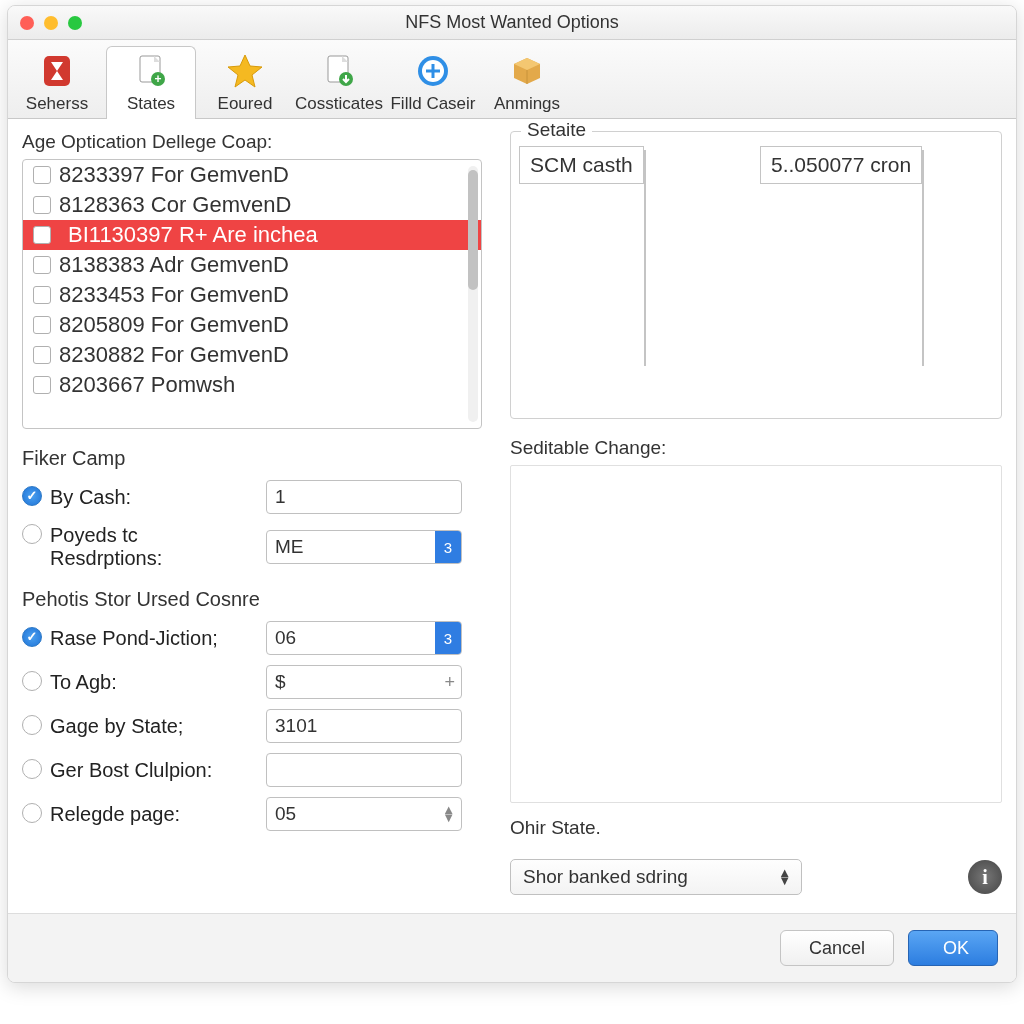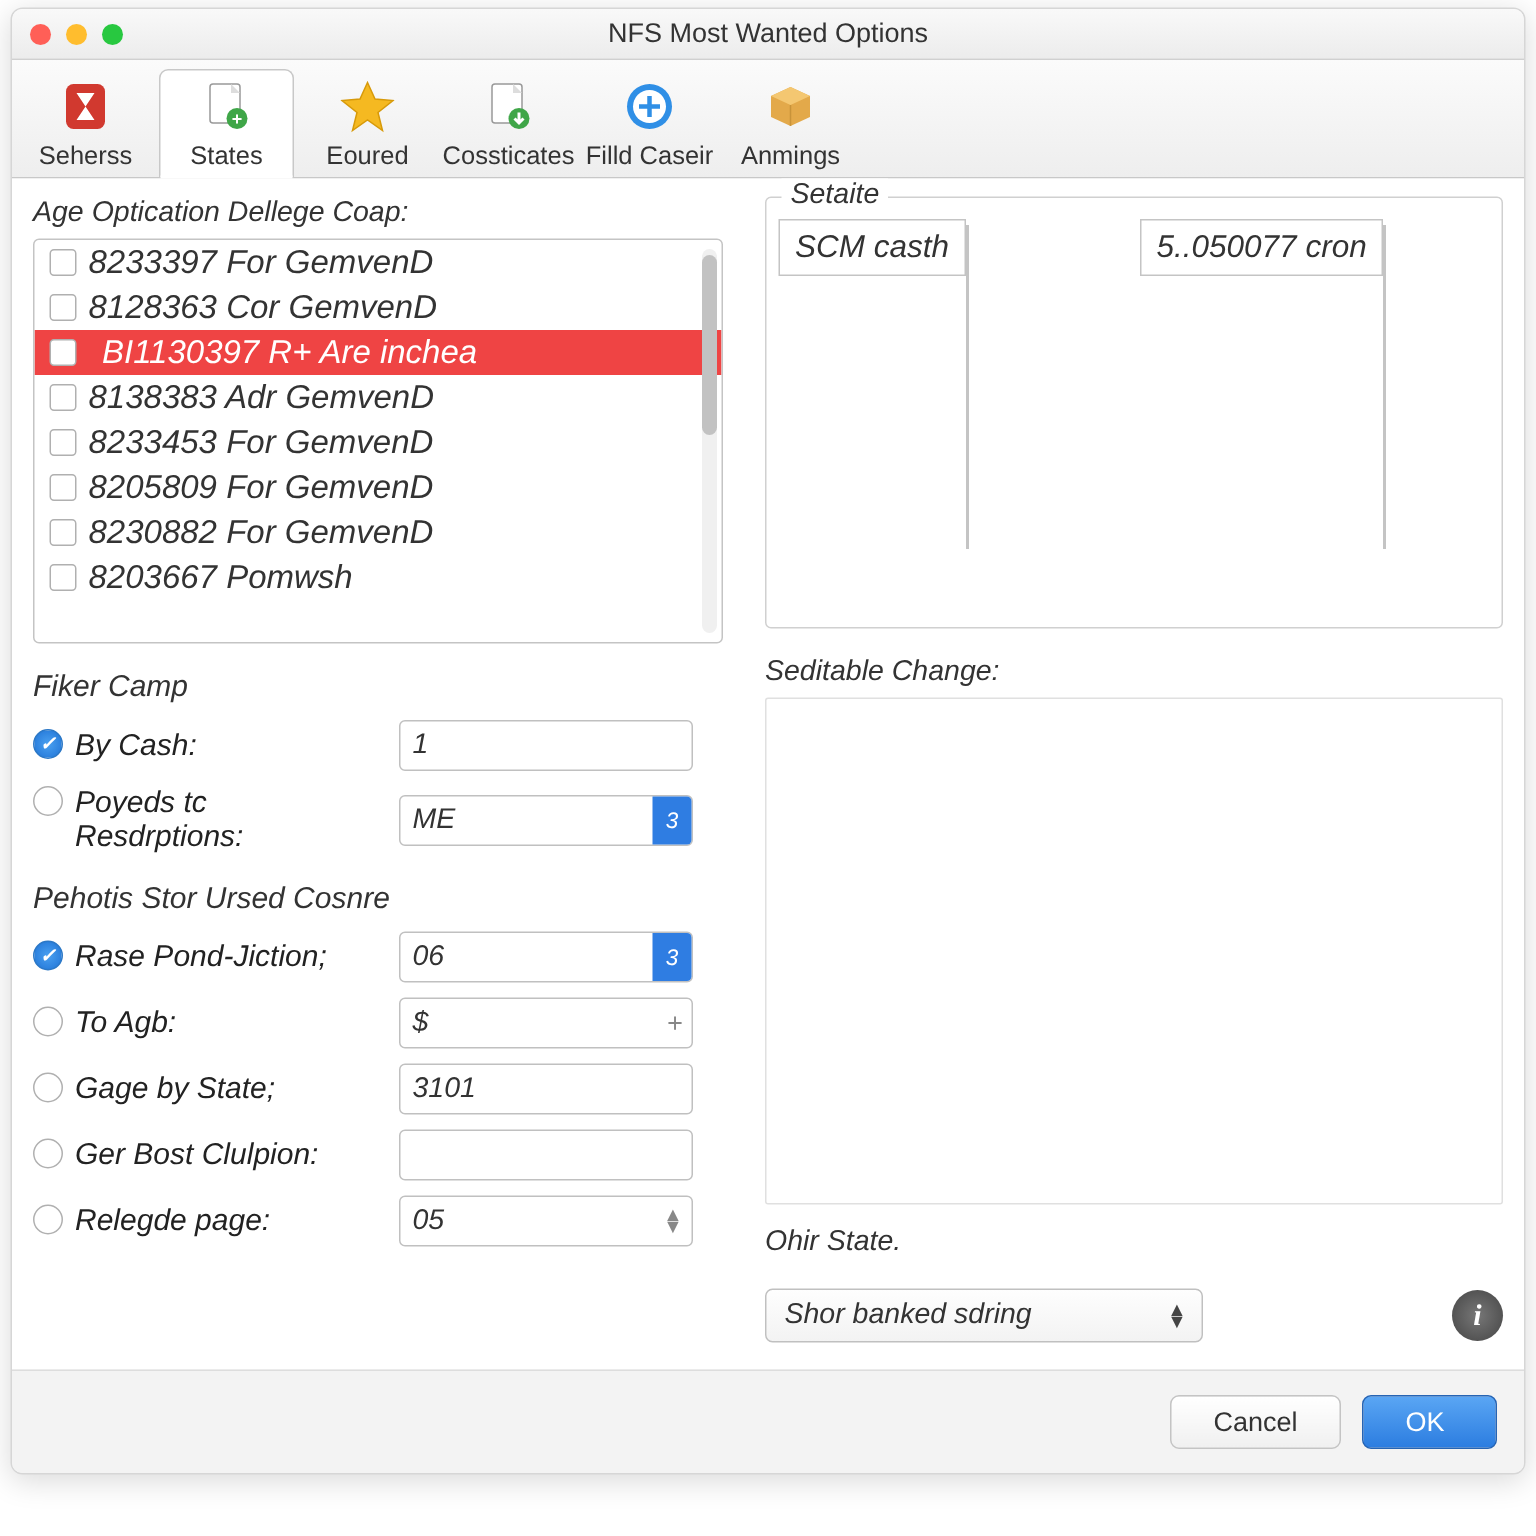--- a/index.html
+++ b/index.html
@@ -50,21 +50,21 @@
 .tbtn.active {
   background:#fff;
   border-color:#c8c8c8;
   position: relative;
 }
 .tbtn.active::after{
   content:""; position:absolute; bottom:-1px; left:0; right:0; height:2px; background:#fff;
 }
 .ticon { width:38px; height:38px; display:flex; align-items:center; justify-content:center; font-size:30px; }
 
-.body { background:#fff; padding: 12px 14px 18px; display:flex; flex-direction:column;font-style:italic; }
+.body { background:#fff; padding: 12px 14px 18px; display:flex; flex-direction:column; }
 .two-col { display:flex; gap:28px; }
 .left-col { width: 460px; }
 .right-col { flex:1; }
 
 .group-label { font-size:19px; color:#333; margin-bottom:6px; display:block; }
 .fieldset { position:relative; border:1px solid #d0d0d0; border-radius:4px; padding:14px 8px 8px; }
 .fieldset > .legend {
   position:absolute; top:-13px; left:10px; background:#fff; padding:0 6px; font-size:19px; color:#333;
 }
 
@@ -102,21 +102,21 @@
 .sc { flex:1; display:flex; flex-direction:row; }
 
 .sed-area { border:1px solid #e0e0e0; border-radius:2px; height:338px; margin-top:6px; background:#fff; }
 
 .dropdown { width:292px; height:36px; border:1px solid #c0c0c0; border-radius:5px; background:linear-gradient(#fefefe,#f3f3f3); display:flex; align-items:center; padding:0 34px 0 12px; font-size:19px; color:#333; position:relative; }
 .dropdown .dd { position:absolute; right:10px; font-size:13px; line-height:8px; color:#444; }
 
 .info-btn { width:34px; height:34px; border-radius:50%; background:radial-gradient(#777,#444); display:flex; align-items:center; justify-content:center; color:#fff; font-weight:bold; font-family:serif; font-size:20px; }
 
 .footer { display:flex; justify-content:flex-end; gap:14px; padding: 16px 18px; background:#f3f3f3; border-top:1px solid #ddd; }
-.btn { height:36px; padding:0 28px; border-radius:6px; font-size:18px; display:flex; align-items:center; justify-content:flex-start; }
+.btn { height:36px; padding:0 28px; border-radius:6px; font-size:18px; display:flex; align-items:center; justify-content:flex-end; }
 .btn.cancel { background:linear-gradient(#fff,#f0f0f0); border:1px solid #c4c4c4; color:#333; }
 .btn.ok { background:linear-gradient(#5aa6f4,#2c7de0); border:1px solid #2664b4; color:#fff; min-width:90px; }
 </style>
 </head>
 <body>
 
 <div class="window">
 
   <div class="titlebar">
     <div class="traffic">

